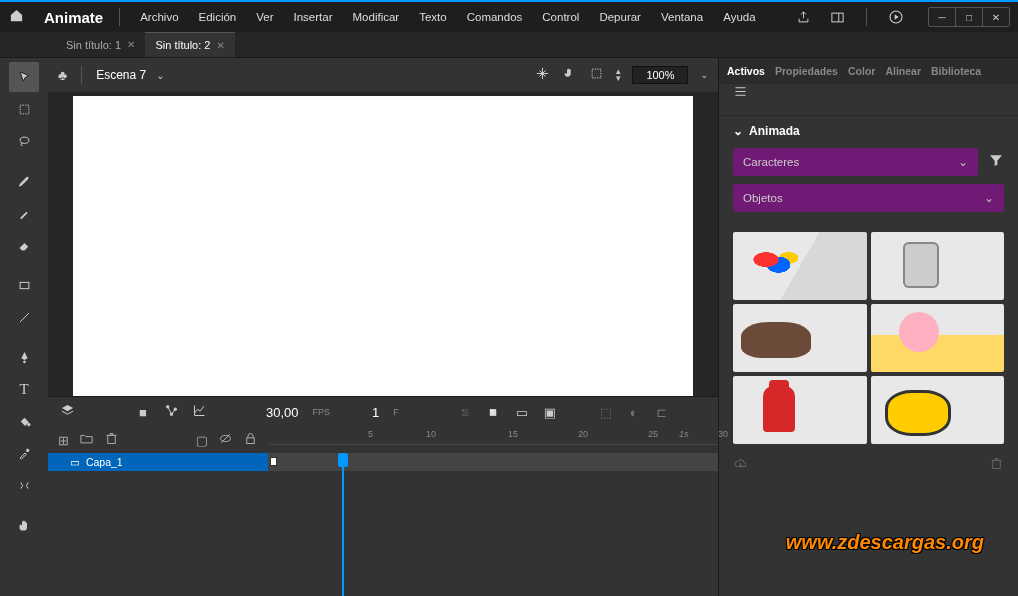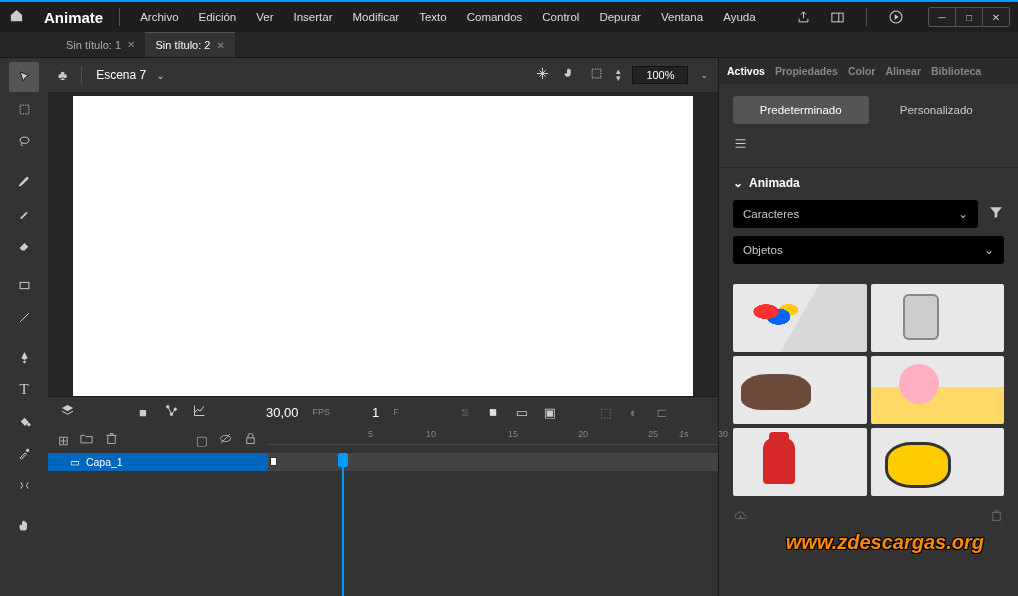--- a/index.html
+++ b/index.html
@@ -78,21 +78,21 @@
 .r-tab.active { color: #fff; }
 .r-toggle { display: flex; margin: 12px 14px; }
 .r-toggle .opt { flex: 1; text-align: center; padding: 8px 4px; font-size: 11.5px; background: #333; color: #ccc; }
 .r-toggle .opt.active { background: #555; color: #fff; border-radius: 3px; }
 .search-row { display: flex; gap: 10px; padding: 0 14px 12px; align-items: center; }
 .search-box { flex: 1; background: #262626; border-radius: 3px; display: flex; align-items: center; padding: 6px 8px; gap: 8px; }
 .search-box input { background: transparent; border: none; color: #999; font-size: 11px; outline: none; flex: 1; }
 .section { padding: 8px 14px; border-top: 1px solid #2a2a2a; }
 .sec-head { display: flex; align-items: center; gap: 6px; font-weight: bold; font-size: 12px; color: #fff; margin-bottom: 10px; }
 .dd-row { display: flex; gap: 10px; align-items: center; margin-bottom: 8px; }
-.dd { flex: 1; background: #000000; border-radius: 3px; padding: 7px 10px; font-size: 11.5px; display: flex; justify-content: space-between; align-items: center; }
+.dd { flex: 1; background: #701a75; border-radius: 3px; padding: 7px 10px; font-size: 11.5px; display: flex; justify-content: space-between; align-items: center; }
 .asset-grid { display: grid; grid-template-columns: 1fr 1fr; gap: 4px; padding: 4px 14px; }
 .asset { background: #eee; height: 68px; border-radius: 2px; position: relative; overflow: hidden; }
 .bottom-icons { display: flex; justify-content: space-between; padding: 8px 14px; color: #666; font-size: 14px; }
 
 
 .a1 { background: linear-gradient(120deg,#e8e8e8 50%, #d8d8d8 50%); }
 .a1::after { content:""; position:absolute; left:18px; top:14px; width:50px; height:34px; background: radial-gradient(ellipse at 30% 40%, #ff3030 25%, transparent 26%), radial-gradient(ellipse at 55% 55%, #0066ff 30%, transparent 31%), radial-gradient(ellipse at 75% 35%, #ffcc00 18%, transparent 19%); }
 .a2 { background: #e8e8e8; }
 .a2::after { content:""; position:absolute; left:32px; top:10px; width:36px; height:46px; background:#ccc; border-radius:6px; box-shadow: inset 0 0 0 2px #888;}
 .a3 { background: #e8e8e8; }
@@ -373,24 +373,20 @@
   </div>
 
   <div class="right">
     <div class="r-tabs">
       <span class="r-tab active">Activos</span>
       <span class="r-tab">Propiedades</span>
       <span class="r-tab">Color</span>
       <span class="r-tab">Alinear</span>
       <span class="r-tab">Biblioteca</span>
     </div>
-    <div class="r-toggle">
-      <div class="opt active">Predeterminado</div>
-      <div class="opt">Personalizado</div>
-    </div>
     <div class="search-row">
       <span><svg class="i" viewBox="0 0 24 24">
             <line x1="4" y1="6" x2="20" y2="6"></line>
             <line x1="4" y1="12" x2="20" y2="12"></line>
             <line x1="4" y1="18" x2="20" y2="18"></line>
           </svg></span>
     </div>
     <div class="section">
       <div class="sec-head">
         <span>⌄</span>

